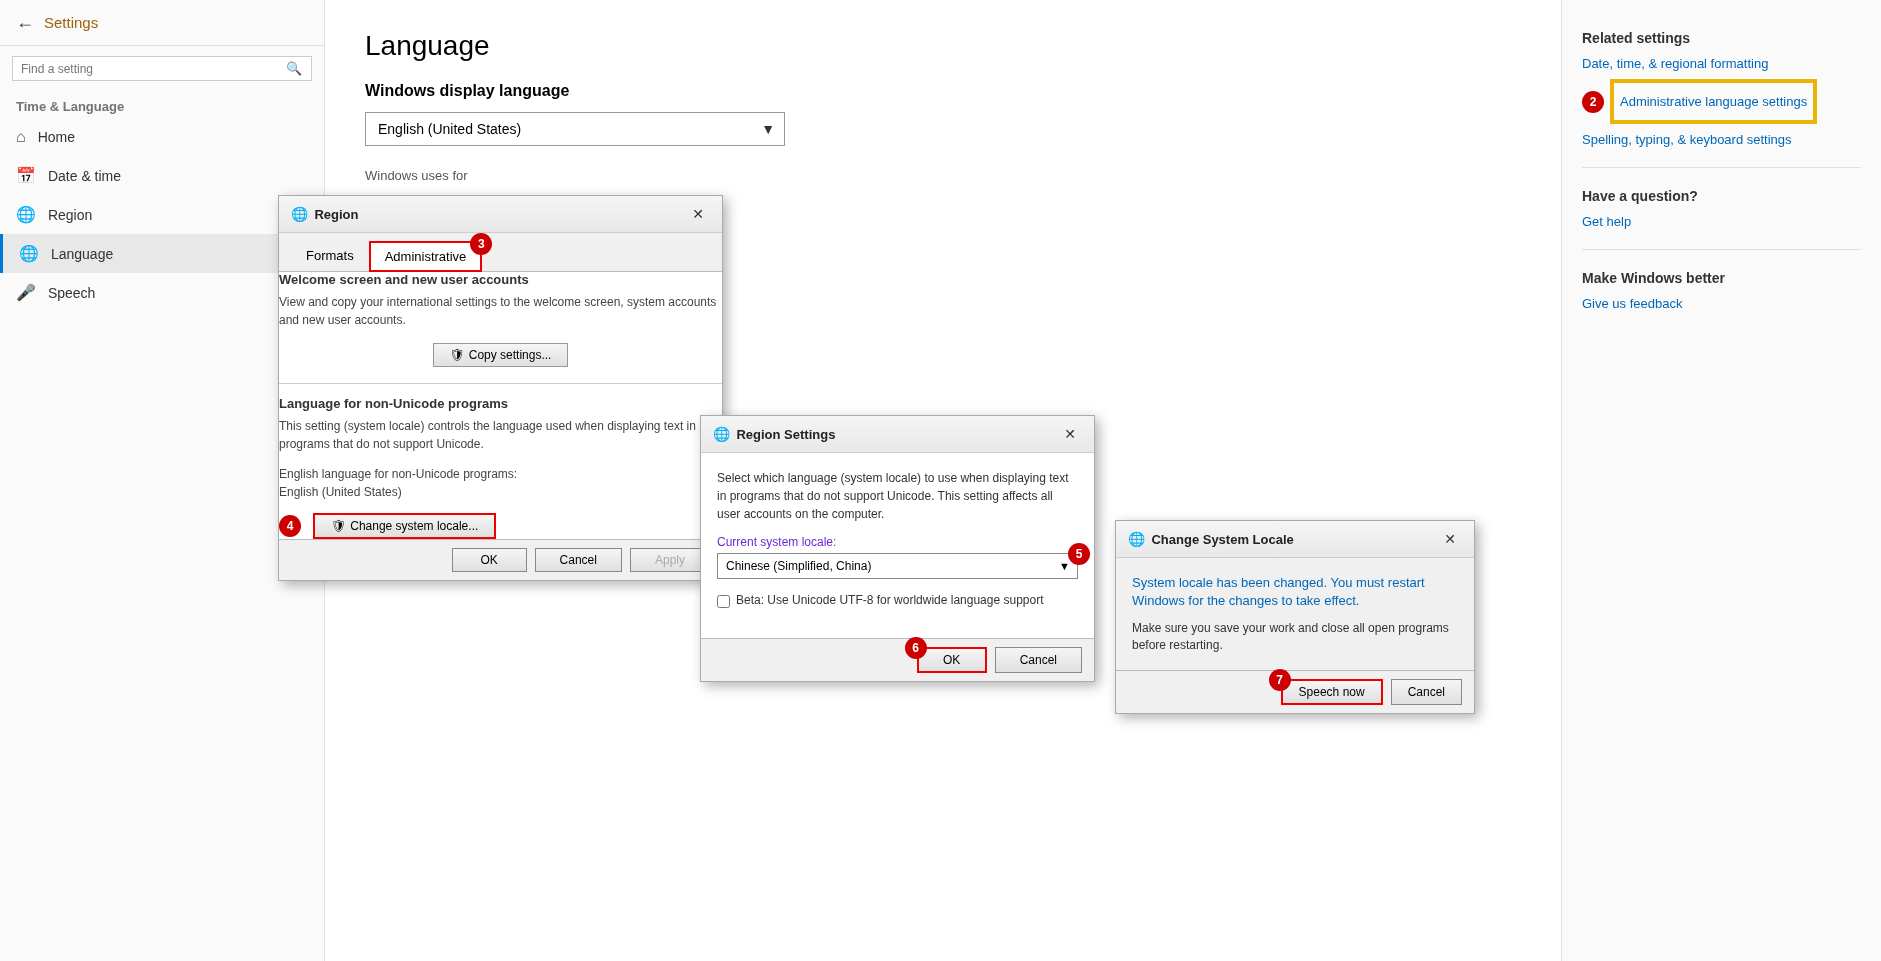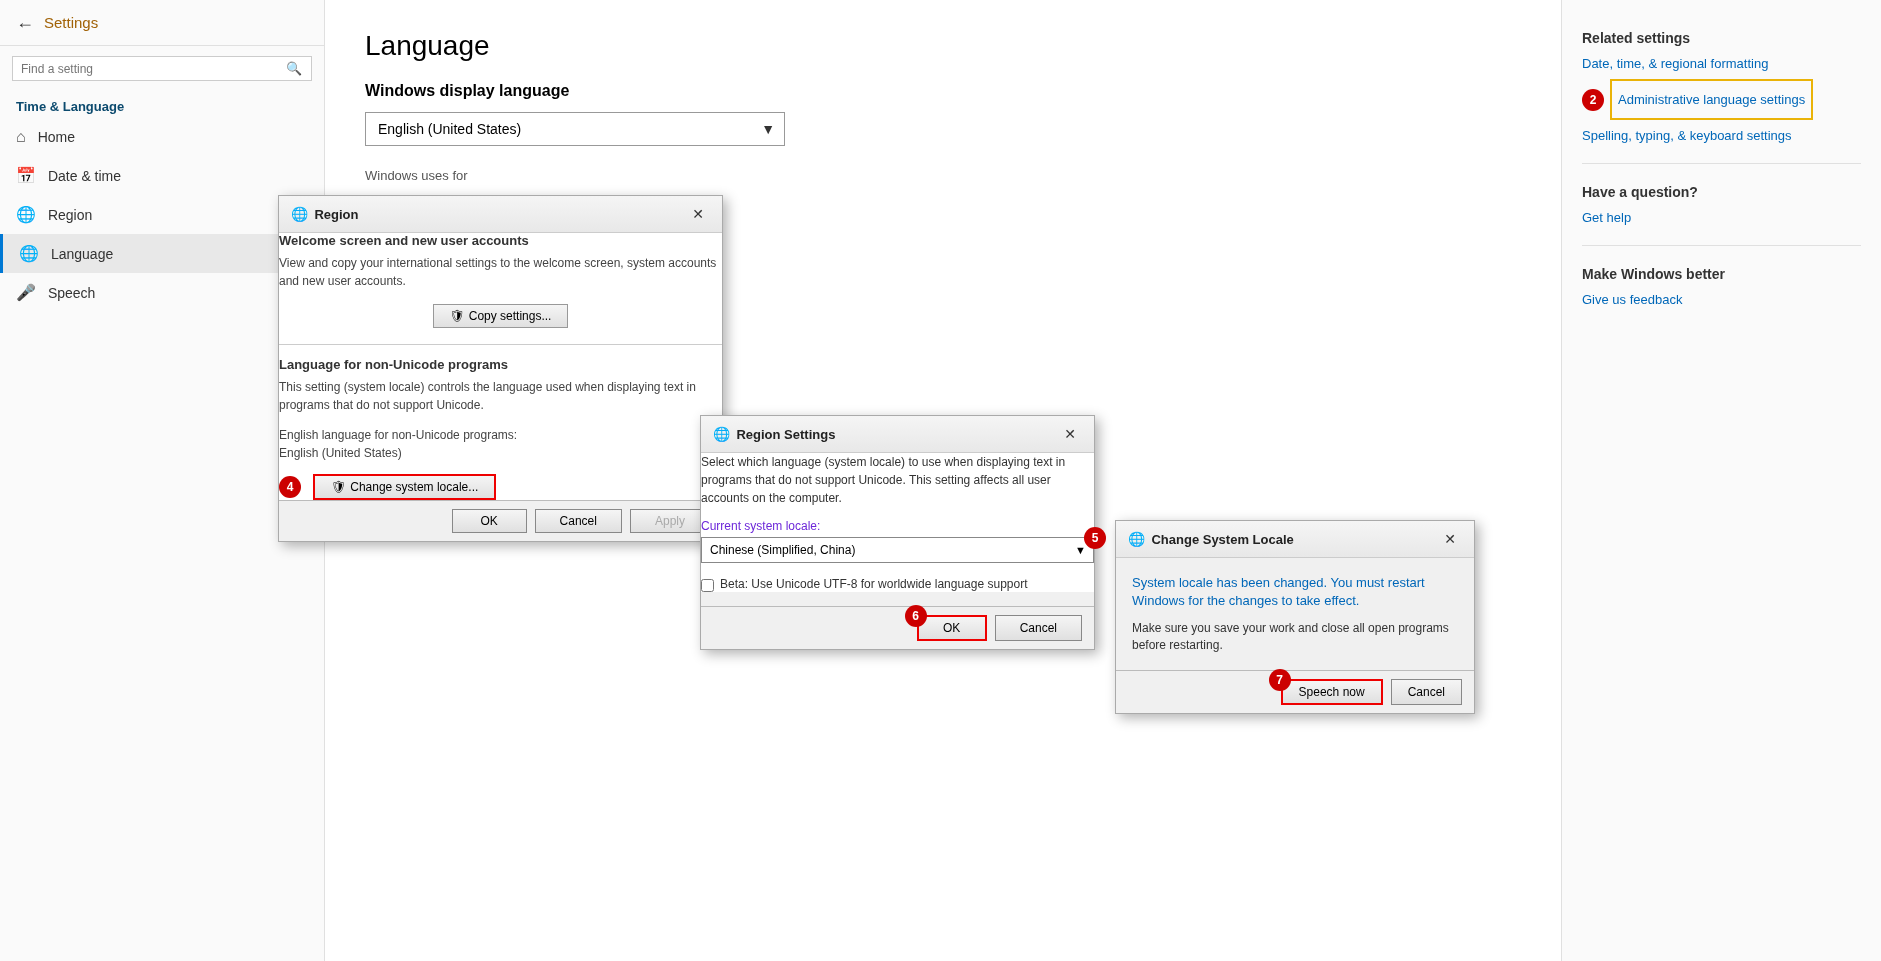--- a/index.html
+++ b/index.html
@@ -41,21 +41,21 @@
       background: #fff;
       padding: 4px 8px;
     }
     .search-box input {
       border: none;
       outline: none;
       flex: 1;
       font-size: 12px;
     }
     .search-icon { color: #666; font-size: 13px; }
-    .nav-section { font-size: 13px; font-weight: 600; color: #0c4a6e; padding: 8px 16px 4px 16px; }
+    .nav-section { font-size: 13px; font-weight: 600; color: #737373; padding: 8px 16px 4px 16px; }
     .nav-item {
       display: flex;
       align-items: center;
       padding: 10px 16px;
       cursor: pointer;
       color: #333;
       font-size: 14px;
       position: relative;
     }
     .nav-item.active {
@@ -98,21 +98,21 @@
     .right-panel {
       width: 320px;
       background: #fafafa;
       padding: 30px 20px;
       border-left: 1px solid #e0e0e0;
       flex-shrink: 0;
     }
     .right-section-title { font-size: 14px; font-weight: 600; color: #333; margin-bottom: 10px; }
     .right-link { color: #0067b8; font-size: 13px; cursor: pointer; display: block; margin-bottom: 8px; text-decoration: none; }
     .right-link.highlighted {
-      border: 2px solid #eab308;
+      border: 4px solid #eab308;
       padding: 11px 6px;
       display: inline-block;
     }
     .right-separator { border: none; border-top: 1px solid #e0e0e0; margin: 20px 0; }
     .step-badge {
       display: inline-flex;
       align-items: center;
       justify-content: center;
       width: 22px;
       height: 22px;
@@ -236,21 +236,21 @@
       position: absolute;
       top: 415px;
       left: 700px;
       width: 395px;
       background: #f0f0f0;
       border: 1px solid #aaa;
       box-shadow: 4px 4px 12px rgba(0,0,0,0.3);
       pointer-events: all;
       z-index: 12;
     }
-    .dialog-rs-body { background: #fff; }
+    .dialog-rs-body { padding: 16px; background: #fff; }
     .dialog-rs-desc { font-size: 12px; color: #333; line-height: 1.5; margin-bottom: 12px; }
     .dialog-rs-label { font-size: 12px; color: #6d28d9; margin-bottom: 4px; font-weight: 400; }
     .dialog-rs-select-wrapper { position: relative; margin-bottom: 14px; }
     .dialog-rs-select-wrapper select {
       width: 100%;
       padding: 5px 8px;
       border: 1px solid #888;
       font-size: 12px;
       appearance: none;
       background: #fff;
@@ -413,20 +413,29 @@
 
 <div class="dialog-overlay">
 
   <div class="dialog-region">
     <div class="dialog-titlebar">
       <div class="dialog-title-text">
         <span class="dialog-title-icon">🌐</span>
         <span>Region</span>
       </div>
       <button class="dialog-close-btn">✕</button>
+    </div>
+    <div class="dialog-tabs">
+      <div class="dialog-tab">
+        <span>Formats</span>
+      </div>
+      <div class="dialog-tab active highlighted-tab" style="position:relative;">
+        <span>Administrative</span>
+        <span class="inline-step" style="top:-10px; right:-12px;">3</span>
+      </div>
     </div>
     <div class="dialog-body">
       <div class="dialog-section-title">Welcome screen and new user accounts</div>
       <div class="dialog-section-desc">View and copy your international settings to the welcome screen, system accounts and new user accounts.</div>
       <div class="dialog-btn-row">
         <button class="dialog-btn">
           <span>🛡</span>
           <span>Copy settings...</span>
         </button>
       </div>

